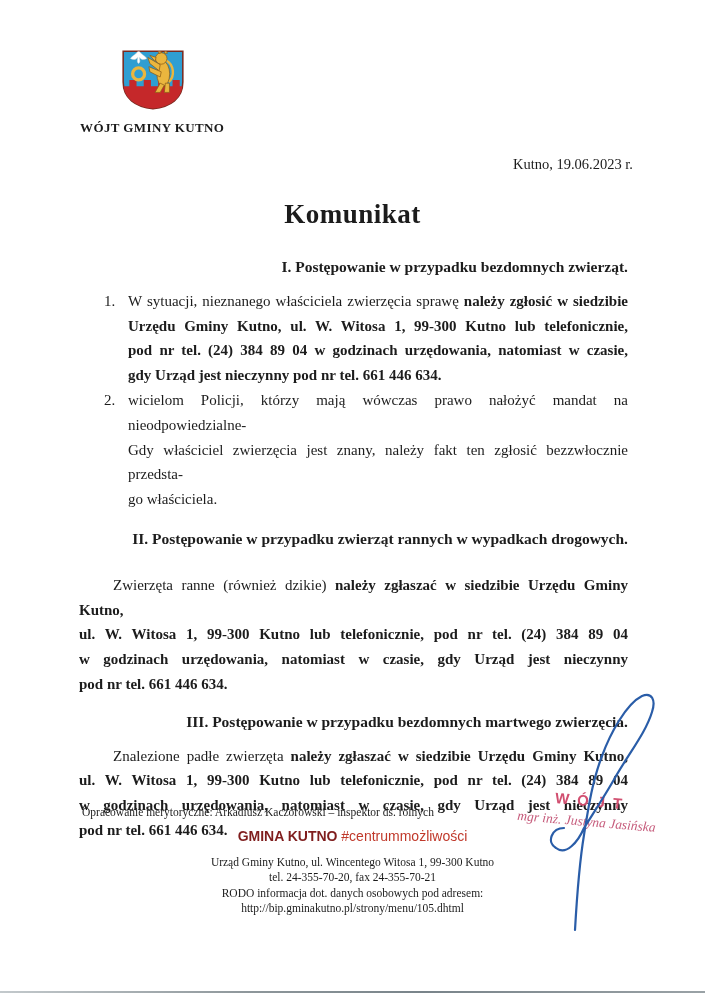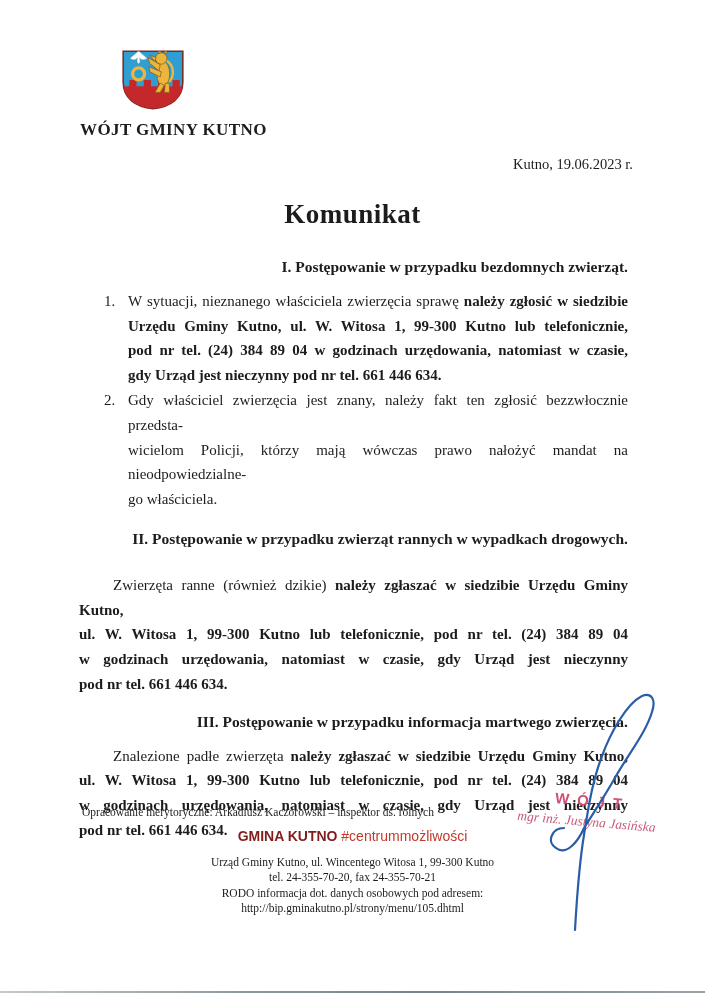--- a/index.html
+++ b/index.html
@@ -3,21 +3,21 @@
 <meta charset="utf-8">
 <style>
   html,body{margin:0;padding:0;background:#e8e8e8;}
   .page{
     position:relative;width:705px;height:1000px;margin:0 auto;
     background:#ffffff;overflow:hidden;
     font-family:"Liberation Serif", serif;color:#1c1c1c;
   }
   
   .coa{position:absolute;left:117px;top:45px;width:72px;height:66px;}
-  .letterhead{position:absolute;left:80px;top:120px;font-weight:700;font-size:17px;letter-spacing:.4px;}
+  .letterhead{position:absolute;left:80px;top:120px;font-weight:700;font-size:13px;letter-spacing:.4px;}
   
   .dateline{position:absolute;left:16px;right:72px;top:156px;text-align:right;font-size:14.5px;}
   
   .title{position:absolute;left:0;right:0;top:199px;text-align:center;font-size:27px;font-weight:700;letter-spacing:.5px;}
   
   .content{position:absolute;left:79px;top:255px;width:549px;font-size:15px;line-height:24.8px;}
   .sec-heading{font-weight:700;font-size:15.5px;margin:0;text-align:right;}
   .h2{margin-top:15px;margin-bottom:21px;}
   .h3{margin-top:13px;margin-bottom:9px;}
   .h1{margin-bottom:9px;}
@@ -91,35 +91,35 @@
       <div class="lines">
           <div class="jline"><span>W sytuacji, nieznanego właściciela zwierzęcia sprawę </span><span class="b">należy zgłosić w siedzibie</span></div>
           <div class="jline"><span class="b">Urzędu Gminy Kutno, ul. W. Witosa 1, 99-300 Kutno lub telefonicznie,</span></div>
           <div class="jline"><span class="b">pod nr tel. (24) 384 89 04 w godzinach urzędowania, natomiast w czasie,</span></div>
           <div class="jline jline-end"><span class="b">gdy Urząd jest nieczynny pod nr tel. 661 446 634.</span></div>
         </div>
     </div>
     <div class="list-item">
       <div class="num">2.</div>
       <div class="lines">
+          <div class="jline"><span>wicielom Policji, którzy mają wówczas prawo nałożyć mandat na nieodpowiedzialne-</span></div>
           <div class="jline"><span>Gdy właściciel zwierzęcia jest znany, należy fakt ten zgłosić bezzwłocznie przedsta-</span></div>
-          <div class="jline"><span>wicielom Policji, którzy mają wówczas prawo nałożyć mandat na nieodpowiedzialne-</span></div>
           <div class="jline jline-end"><span>go właściciela.</span></div>
         </div>
     </div>
 
     <div class="sec-heading h2">II. Postępowanie w przypadku zwierząt rannych w wypadkach drogowych.</div>
     <div class="paragraph">
         <div class="jline indent"><span>Zwierzęta ranne (również dzikie) </span><span class="b">należy zgłaszać w siedzibie Urzędu Gminy Kutno,</span></div>
         <div class="jline"><span class="b">ul. W. Witosa 1, 99-300 Kutno lub telefonicznie, pod nr tel. (24) 384 89 04</span></div>
         <div class="jline"><span class="b">w godzinach urzędowania, natomiast w czasie, gdy Urząd jest nieczynny</span></div>
         <div class="jline jline-end"><span class="b">pod nr tel. 661 446 634.</span></div>
       </div>
 
-    <div class="sec-heading h3">III. Postępowanie w przypadku informacja martwego zwierzęcia.</div>
+    <div class="sec-heading h3">III. Postępowanie w przypadku bezdomnych martwego zwierzęcia.</div>
     <div class="paragraph">
         <div class="jline indent"><span>Znalezione padłe zwierzęta </span><span class="b">należy zgłaszać w siedzibie Urzędu Gminy Kutno,</span></div>
         <div class="jline"><span class="b">ul. W. Witosa 1, 99-300 Kutno lub telefonicznie, pod nr tel. (24) 384 89 04</span></div>
         <div class="jline"><span class="b">w godzinach urzędowania, natomiast w czasie, gdy Urząd jest nieczynny</span></div>
         <div class="jline jline-end"><span class="b">pod nr tel. 661 446 634.</span></div>
       </div>
 
   </div>
 
   <div class="sig-area">

